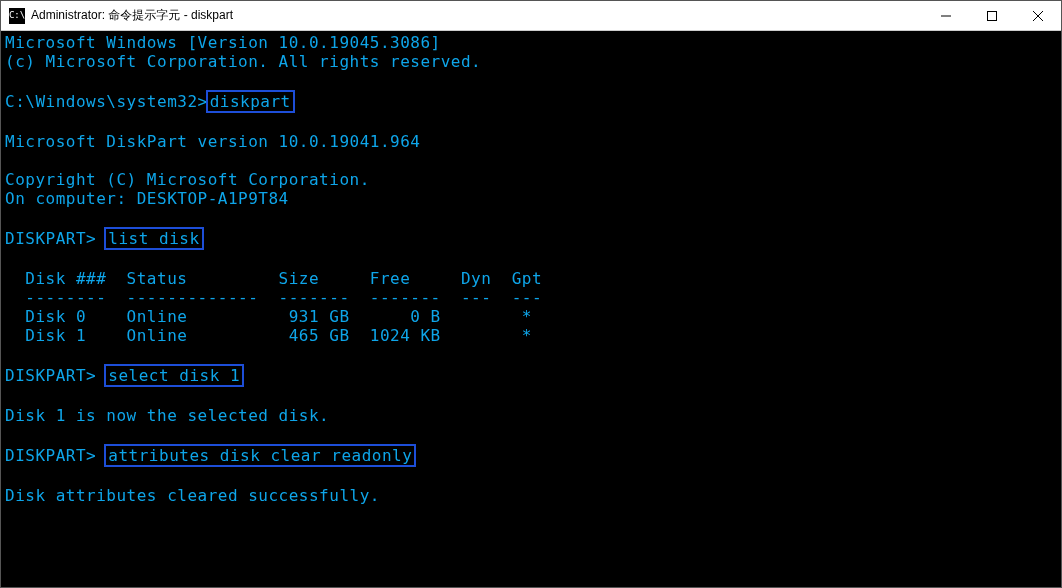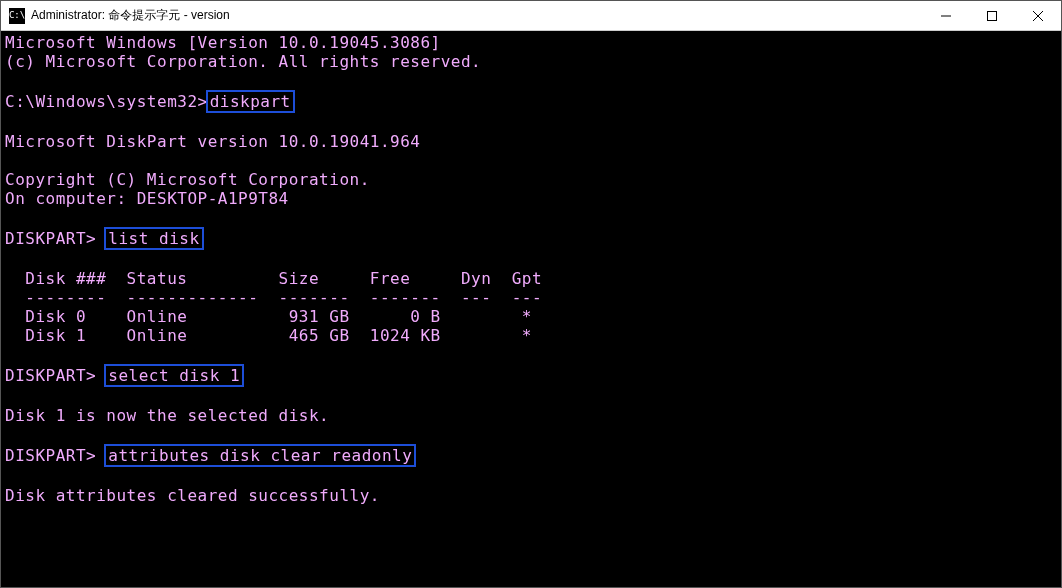--- a/index.html
+++ b/index.html
@@ -64,21 +64,21 @@
       cursor: pointer;
       color: #000;
     }
     .titlebar-btn svg {
       width: 10px;
       height: 10px;
     }
     .terminal {
       flex: 1;
       background: #000000;
-      color: #f0abfc;
+      color: #0ea5e9;
       font-family: "NSimSun", "SimSun", "Consolas", monospace;
       font-size: 16px;
       line-height: 19px;
       padding: 2px 4px;
       white-space: pre;
       letter-spacing: 0.5px;
       overflow: hidden;
       position: relative;
     }
     .highlight-box {
@@ -92,21 +92,21 @@
     }
   </style>
 </head>
 <body>
 
 <div class="window">
   <div class="titlebar">
     <div class="titlebar-icon">
       <span class="titlebar-icon-inner">C:\</span>
     </div>
-    <div class="titlebar-text">Administrator: 命令提示字元 - version</div>
+    <div class="titlebar-text">Administrator: 命令提示字元 - diskpart</div>
     <div class="titlebar-controls">
       <button class="titlebar-btn">
         <svg viewBox="0 0 10 10">
             <line x1="0" y1="5" x2="10" y2="5" stroke="currentColor" stroke-width="1"></line>
           </svg>
       </button>
       <button class="titlebar-btn">
         <svg viewBox="0 0 10 10">
             <rect x="0.5" y="0.5" width="9" height="9" fill="none" stroke="currentColor" stroke-width="1"></rect>
           </svg>

